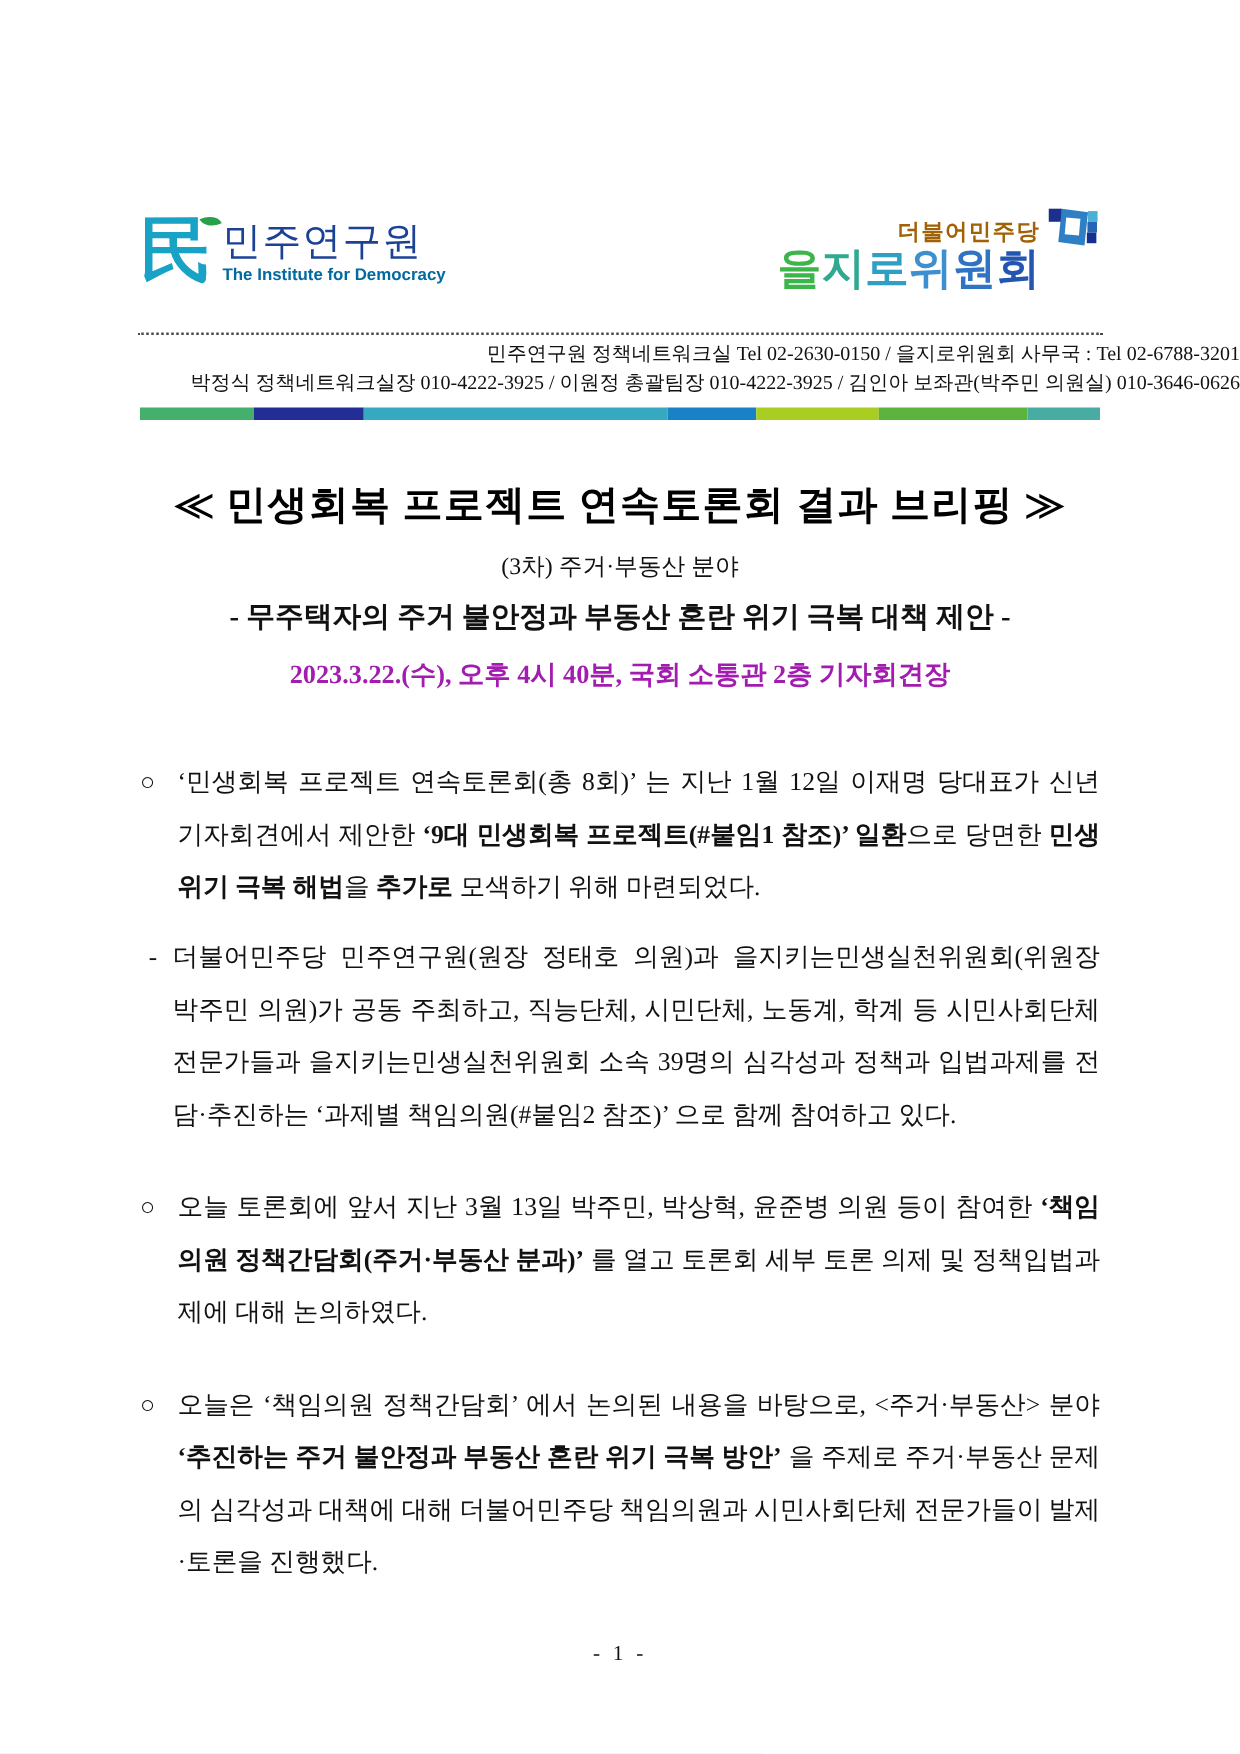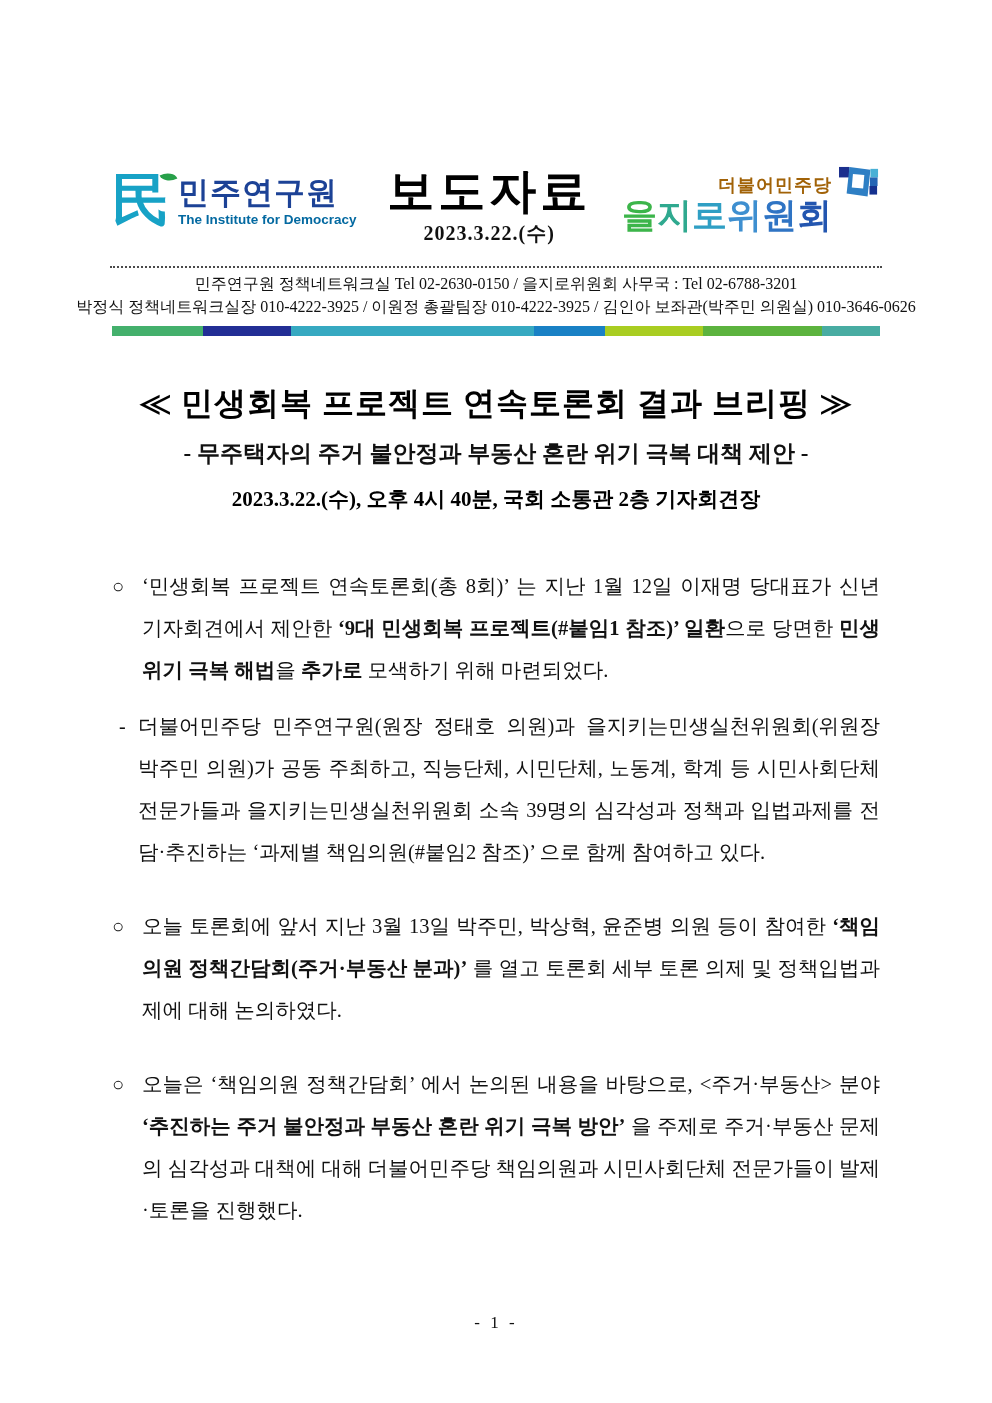--- a/index.html
+++ b/index.html
@@ -21,21 +21,21 @@
     position:relative; font-size:58px; line-height:58px; font-weight:700;
     color:#17a2c6; font-family:"Liberation Serif",serif;
   }
   .min-symbol .leaf {
     position:absolute; top:0px; right:-6px; width:15px; height:10px;
     background:#27a049; border-radius:0 100% 0 100%; transform:rotate(-24deg);
   }
   .logo-left-text { display:flex; flex-direction:column; }
   .logo-ko {
     font-family:"Liberation Sans","DejaVu Sans",sans-serif;
-    font-weight:700; font-size:31px; letter-spacing:1px; color:#1c4296; line-height:34px;
+    font-weight:400; font-size:31px; letter-spacing:1px; color:#1c4296; line-height:34px;
   }
   .logo-en {
     font-family:"Liberation Sans","DejaVu Sans",sans-serif;
     font-weight:700; font-size:13.5px; color:#0369a1; margin-top:2px;
   }
   .doc-type-block { text-align:center; margin-top:0; }
   .doc-type {
     font-family:"Liberation Sans","DejaVu Sans",sans-serif;
     font-weight:900; font-size:47px; line-height:54px; letter-spacing:4px; color:#000;
   }
@@ -45,21 +45,21 @@
     font-family:"Liberation Sans","DejaVu Sans",sans-serif;
     font-weight:800; font-size:18px; letter-spacing:1px; color:#a16207; line-height:22px;
   }
   .committee {
     font-family:"Liberation Sans","DejaVu Sans",sans-serif;
     font-weight:900; font-size:35px; line-height:38px; letter-spacing:0;
   }
   .flag { position:absolute; right:0; top:-8px; }
   
   .dotted-line { margin:4px 110px 0; border-top:2px dotted #4a4a4a; }
-  .contact { text-align:center; font-size:16px; line-height:23px; margin-top:4px; color:#111; }
+  .contact { text-align:right; font-size:16px; line-height:23px; margin-top:4px; color:#111; }
   .color-bar { display:flex; height:10px; margin:8px 112px 0; }
   .color-bar div { height:100%; }
   
   .title-block { text-align:center; margin-top:46px; }
   .title-main { font-size:32px; font-weight:700; letter-spacing:1px; color:#000; }
   .title-sub1 { font-size:19px; margin-top:14px; }
   .title-sub2 { font-size:23px; font-weight:700; margin-top:12px; }
   .title-schedule { font-size:21px; font-weight:600; margin-top:16px; }
   
   .body-block { margin:52px 112px 0; }
@@ -86,24 +86,20 @@
       <div class="min-symbol">
         <span>民</span>
         <span class="leaf"></span>
       </div>
       <div class="logo-left-text">
         <div class="logo-ko">민주연구원</div>
         <div class="logo-en">The Institute for Democracy</div>
       </div>
     </div>
 
-    <div class="doc-type-block">
-      <div class="doc-type">보도자료</div>
-      <div class="doc-date">2023.3.22.(수)</div>
-    </div>
 
     <div class="logo-right">
       <div class="party">더불어민주당</div>
       <div class="committee" id="committee-letters"><span style="color: rgb(60, 181, 74);">을</span><span style="color: rgb(47, 169, 143);">지</span><span style="color: rgb(47, 159, 196);">로</span><span style="color: rgb(62, 143, 208);">위</span><span style="color: rgb(47, 116, 196);">원</span><span style="color: rgb(35, 86, 176);">회</span></div>
       <svg class="flag" viewBox="0 0 44 42" width="42" height="40" aria-hidden="true">
         <rect x="1" y="1" width="11" height="11" fill="#1b2f8e"></rect>
         <polygon points="12,1 34,4 31,32 9,29" fill="#2e7fc4"></polygon>
         <rect x="15" y="9" width="12" height="14" fill="#ffffff" transform="rotate(5 21 16)"></rect>
         <rect x="34" y="3" width="8" height="9" fill="#49b0d6"></rect>
         <rect x="33.5" y="12" width="8" height="9" fill="#2465b5"></rect>
@@ -124,22 +120,23 @@
       <div style="background: rgb(34, 46, 149); width: 11.5%;"></div>
       <div style="background: rgb(54, 169, 193); width: 31.7%;"></div>
       <div style="background: rgb(25, 129, 197); width: 9.2%;"></div>
       <div style="background: rgb(169, 205, 33); width: 12.7%;"></div>
       <div style="background: rgb(92, 179, 62); width: 15.5%;"></div>
       <div style="background: rgb(72, 172, 162); width: 7.6%;"></div>
     </div>
 
   <section class="title-block">
     <h1 class="title-main">≪ 민생회복 프로젝트 연속토론회 결과 브리핑 ≫</h1>
+    <div class="title-sub1">(3차) 주거·부동산 분야</div>
     <div class="title-sub2">- 무주택자의 주거 불안정과 부동산 혼란 위기 극복 대책 제안 -</div>
-    <div class="title-schedule" id="schedule-line" style="color: #000000;">2023.3.22.(수), 오후 4시 40분, 국회 소통관 2층 기자회견장</div>
+    <div class="title-schedule" id="schedule-line" style="color: #a21caf;">2023.3.22.(수), 오후 4시 40분, 국회 소통관 2층 기자회견장</div>
   </section>
 
   <section class="body-block" id="paragraphs">
       <div class="para">
         <div class="marker">○</div>
         <div class="ptext"><span>‘민생회복 프로젝트 연속토론회(총 8회)’ 는 지난 1월 12일 이재명 당대표가 신년 기자회견에서 제안한  </span><span class="b">‘9대 민생회복 프로젝트(#붙임1 참조)’ 일환</span><span>으로 당면한 </span><span class="b">민생 위기 극복 해법</span><span>을 </span><span class="b">추가로</span><span> 모색하기 위해 마련되었다.</span></div>
       </div>
       <div class="para dash">
         <div class="marker">-</div>
         <div class="ptext"><span>더불어민주당 민주연구원(원장 정태호 의원)과 을지키는민생실천위원회(위원장 박주민 의원)가 공동 주최하고, 직능단체, 시민단체, 노동계, 학계 등 시민사회단체 전문가들과 을지키는민생실천위원회 소속 39명의 심각성과 정책과 입법과제를 전담·추진하는 ‘과제별 책임의원(#붙임2 참조)’ 으로 함께 참여하고 있다.</span></div>

